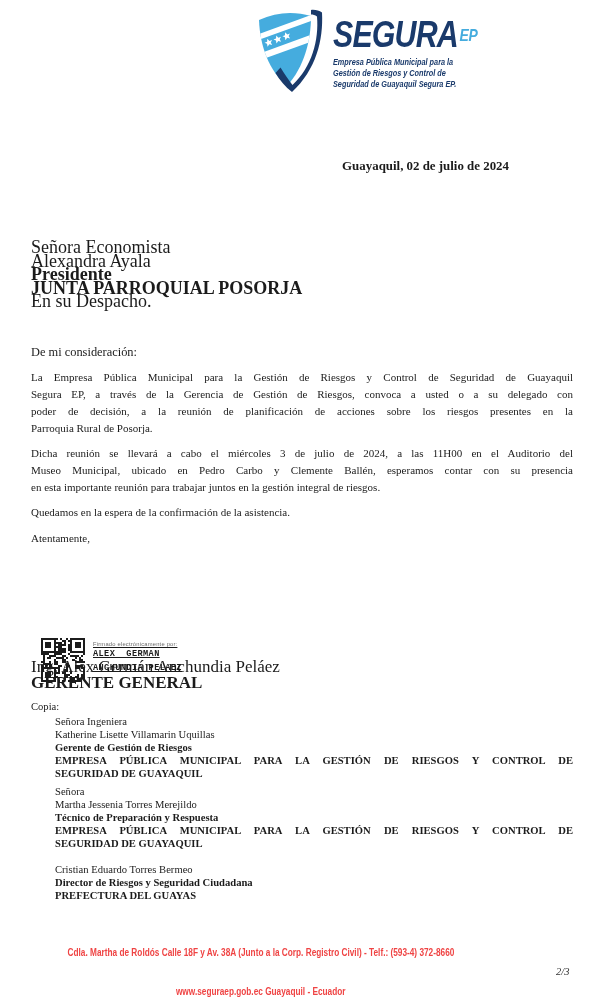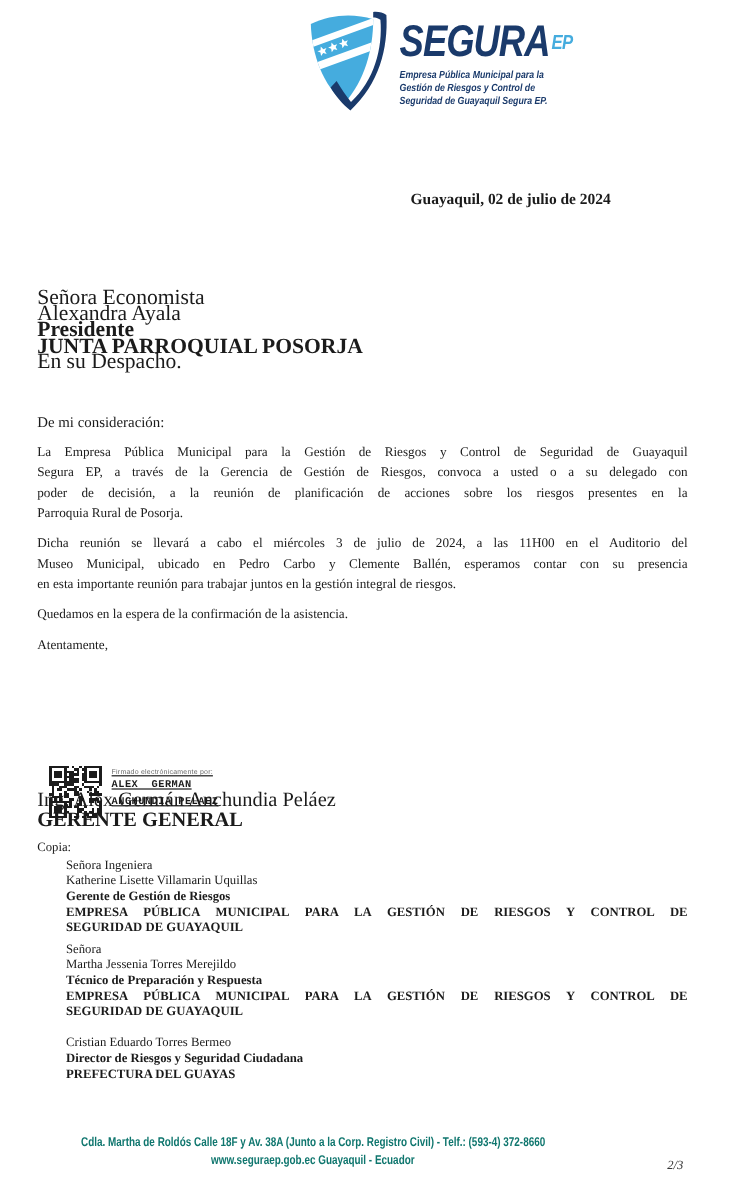--- a/index.html
+++ b/index.html
@@ -56,21 +56,21 @@
 
   
   .copy{left:31px;top:700px;width:542px;font-size:10.6px;line-height:13px;}
   .copy-entries{margin-left:24px;width:518px;margin-top:2px;}
   .copy-entry.e1{margin-bottom:5px;}
   .copy-entry.e2{margin-bottom:13px;}
 
   
   .footer{
     left:46px;top:945px;width:430px;display:flex;flex-direction:column;align-items:center;
-    font-family:"Liberation Sans",sans-serif;font-weight:bold;color:#0f766e;
+    font-family:"Liberation Sans",sans-serif;font-weight:bold;color:#ef4444;gap:24px;
   }
   .footer .fline{white-space:nowrap;transform:scaleX(0.78);transform-origin:center top;font-size:10.6px;line-height:15px;}
   .pagenum{left:556px;top:966px;font-size:10.5px;font-style:italic;color:#333;}
 </style>
 </head>
 <body>
 
 <div class="page">
 
   <div class="abs logo">

